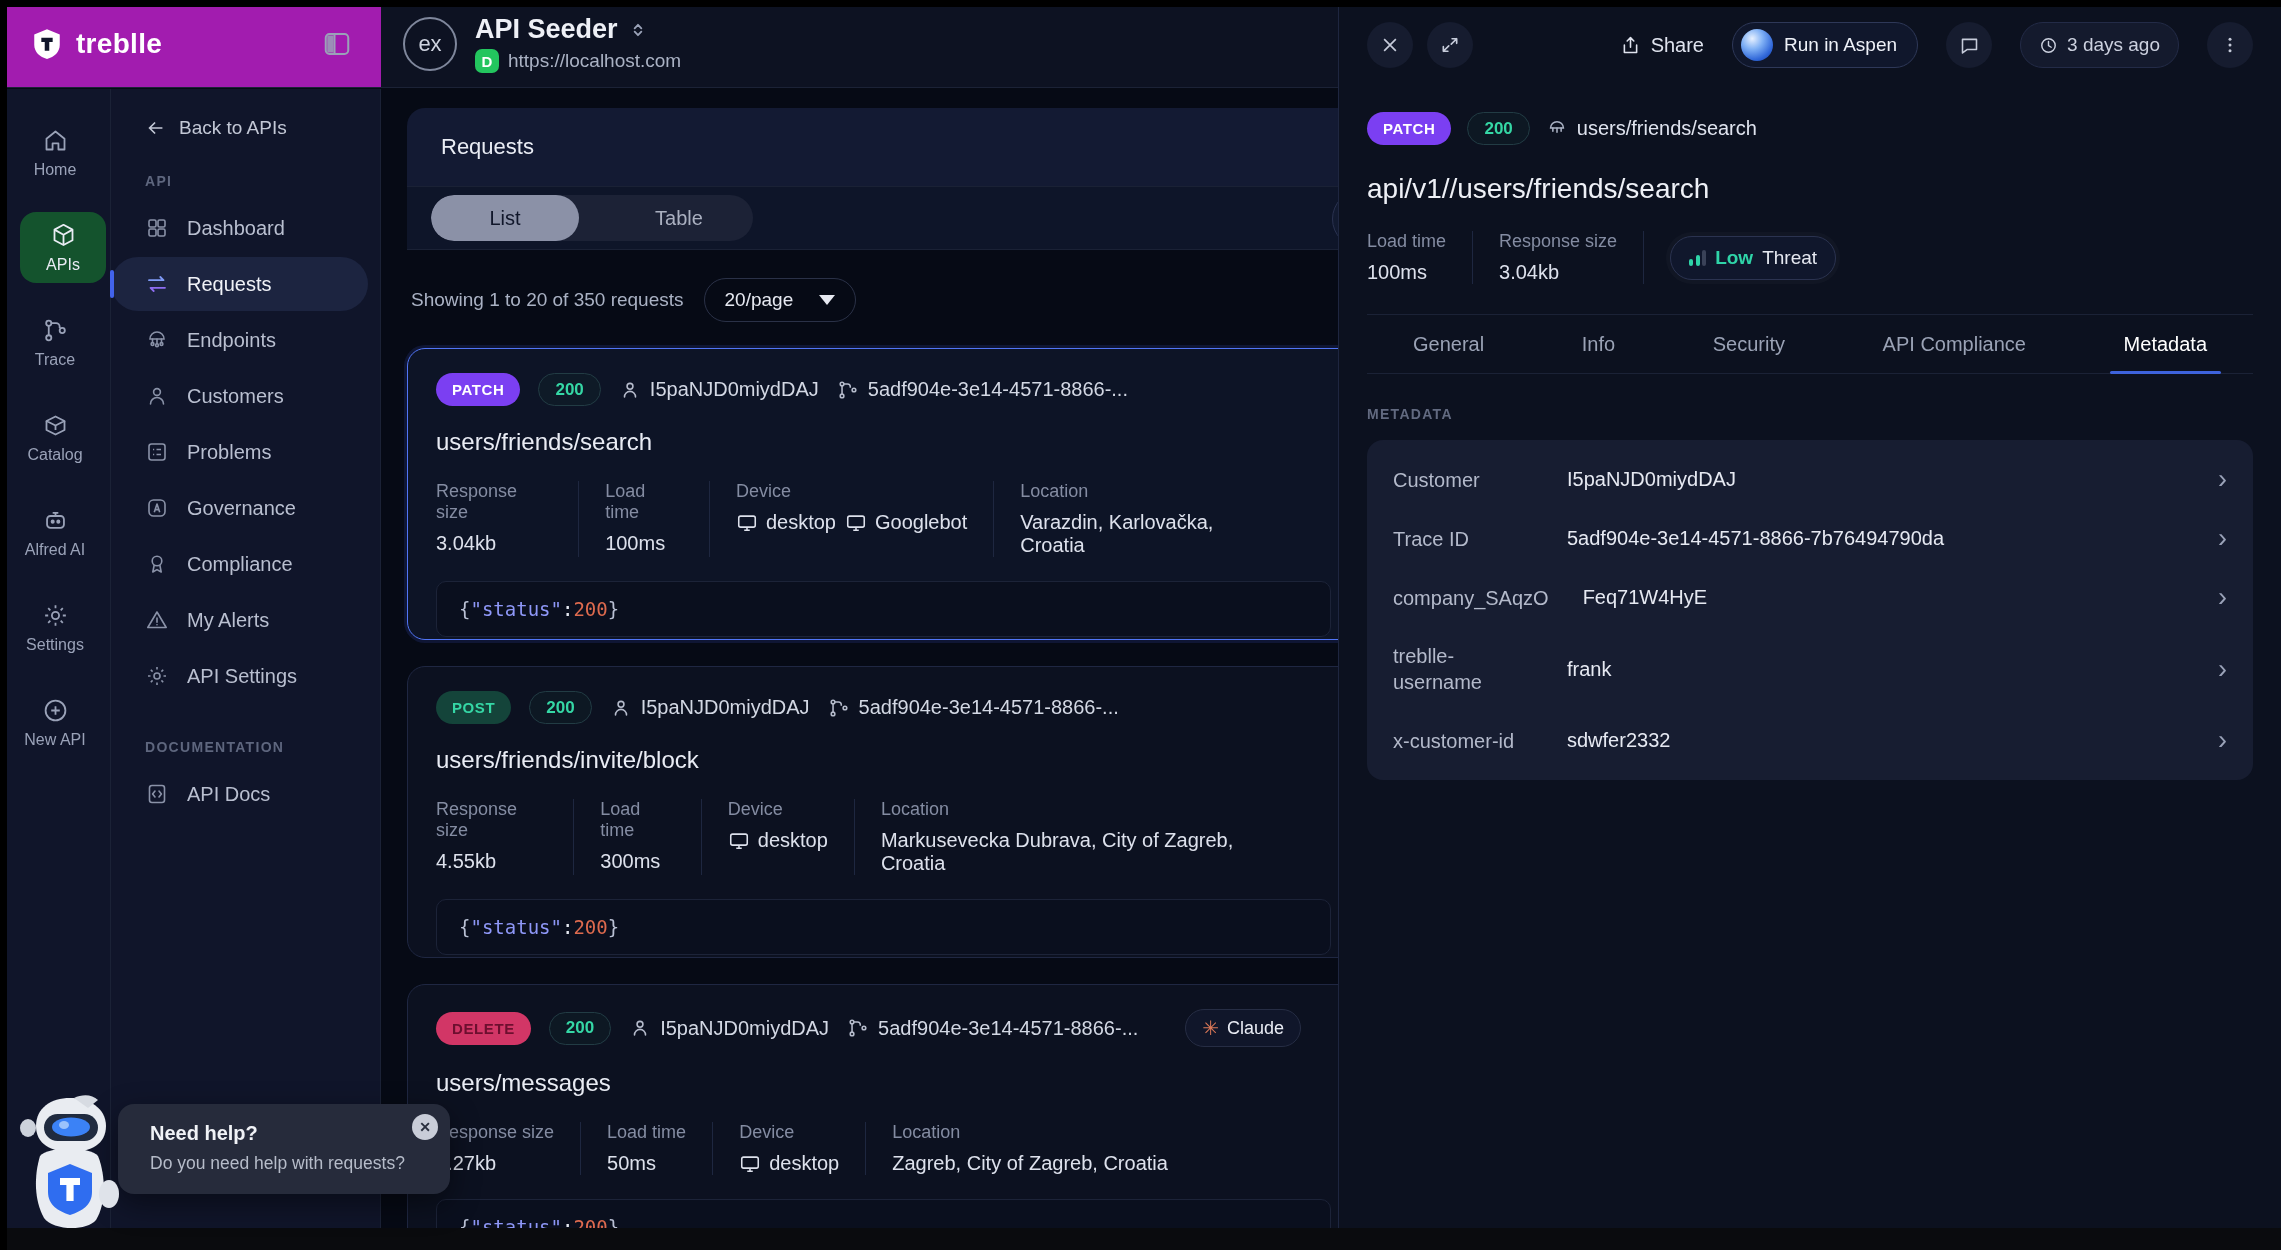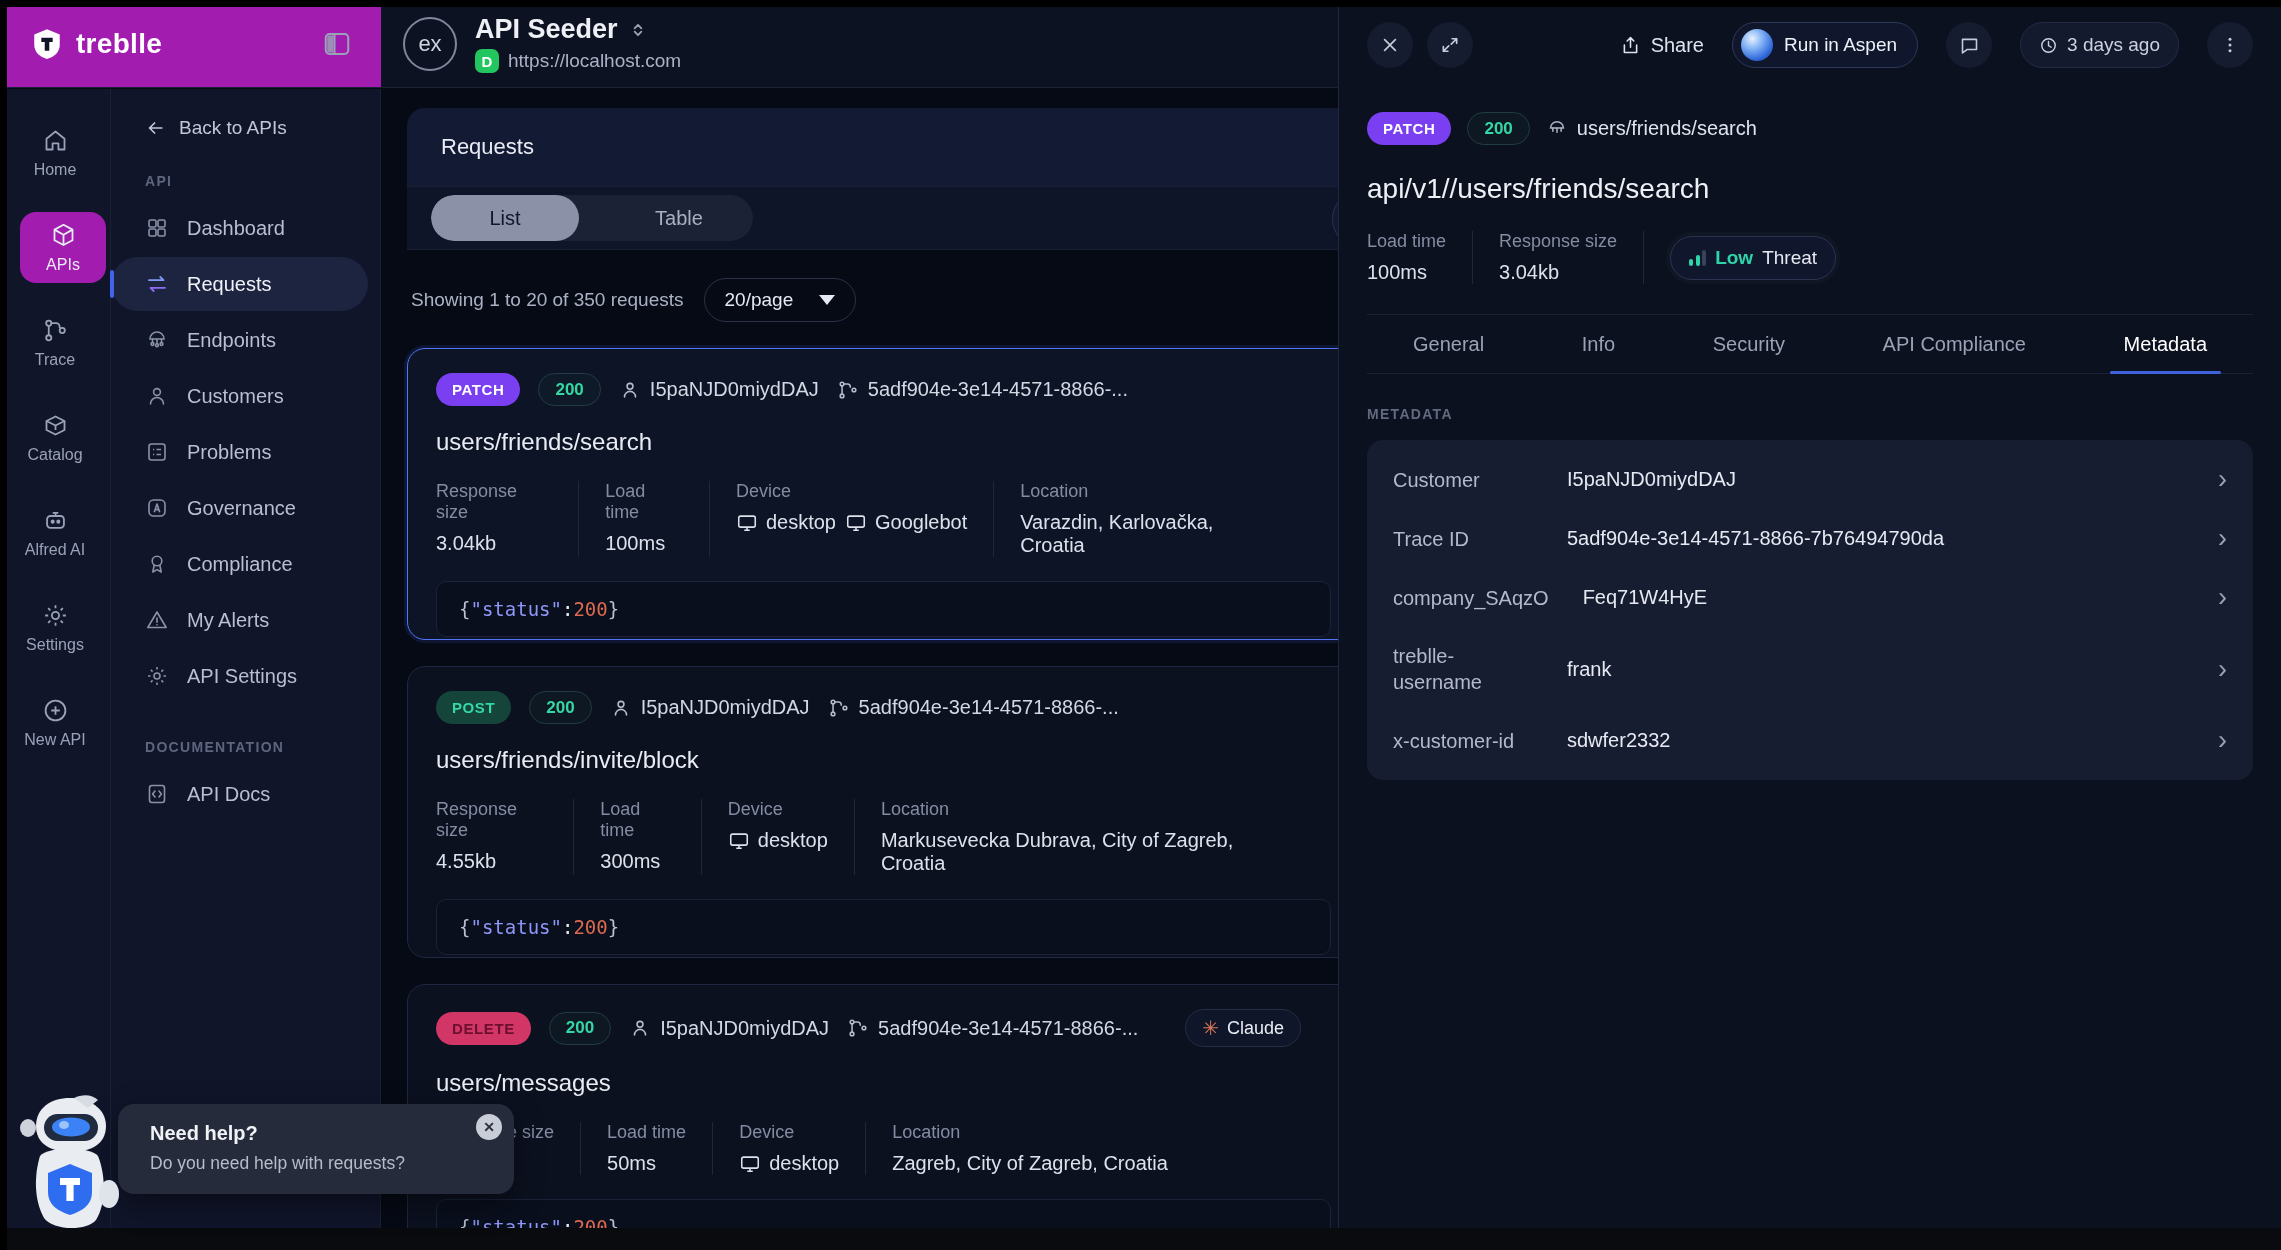--- a/index.html
+++ b/index.html
@@ -23,21 +23,21 @@
     border-bottom:1px solid #1b2236; display:flex; align-items:center; padding:0 26px 0 30px; z-index:5; }
   .logo-wrap { display:flex; align-items:center; gap:12px; }
   .logo-text { font-size:28px; font-weight:bold; color:#fff; letter-spacing:.3px; }
   .collapse-btn { margin-left:auto; width:36px; height:36px; display:flex; align-items:center; justify-content:center; color:#9aa2b8; cursor:pointer; }
 
   
   #rail { position:absolute; left:0; top:89px; width:110px; bottom:0; background:#10152a; z-index:5;
     display:flex; flex-direction:column; align-items:center; padding-top:28px; gap:24px; }
   .rail-item { width:86px; padding:10px 4px 9px; border-radius:16px; display:flex; flex-direction:column; align-items:center; gap:7px; color:#9aa2b8; cursor:pointer; }
   .rail-item .lbl { font-size:16px; }
-  .rail-item.active { background:#a21caf; color:#e9ecf4;margin-left:16px; }
+  .rail-item.active { background:#14532d; color:#e9ecf4;margin-left:16px; }
   .rail-item.active .lbl { color:#e9ecf4; }
 
   
   #subnav { position:absolute; left:110px; top:89px; width:271px; bottom:0; background:#10152a;
     border-left:1px solid #1b2236; border-right:1px solid #1b2236; z-index:5; padding-top:28px; }
   .back-link { display:flex; align-items:center; gap:12px; padding:0 0 0 34px; color:#c3c8d6; font-size:19px; cursor:pointer; }
   .sec-label { padding:34px 0 10px 34px; font-size:14px; font-weight:bold; letter-spacing:1.3px; color:#5e667e; }
   .snav-item { position:relative; display:flex; align-items:center; gap:18px; height:54px; margin:2px 10px 2px 0;
     padding-left:34px; color:#b9bfd0; font-size:20px; border-radius:0 999px 999px 0; cursor:pointer; }
   .snav-item .ic { color:#8a92a8; display:flex; }
@@ -146,21 +146,21 @@
   .tab.active::after { content:""; position:absolute; left:-14px; right:-14px; bottom:-1px; height:3px; background:#3e63dd; border-radius:2px; }
 
   .meta-label { margin-top:32px; font-size:14px; font-weight:bold; letter-spacing:1.3px; color:#626a80; }
   .meta-card { margin-top:18px; background:#171d31; border-radius:16px; padding:10px 0; }
   .meta-row { display:flex; align-items:center; padding:16px 26px; cursor:pointer; }
   .meta-row .k { flex:0 0 140px; font-size:20px; color:#b3b9ca; line-height:1.3; }
   .meta-row .v { margin-left:34px; flex:1; font-size:20px; color:#e6e9f2; }
   .meta-row .chev { color:#9aa2b8; font-size:27px; line-height:1; margin-left:12px; }
 
   
-  #help-tip { position:absolute; left:118px; top:1104px; width:396px; background:#262b3b; border-radius:16px;
+  #help-tip { position:absolute; left:118px; top:1104px; width:332px; background:#262b3b; border-radius:16px;
     padding:18px 22px 18px 32px; z-index:45; box-shadow:0 10px 30px rgba(0,0,0,.45); }
   #help-tip .t { font-size:20px; font-weight:bold; color:#f0f2f6; }
   #help-tip .b { margin-top:7px; font-size:17.5px; color:#b6bcc9; line-height:1.35; width:280px; }
   .help-close { position:absolute; right:12px; top:10px; width:26px; height:26px; border-radius:50%; background:#c9cdd8;
     color:#2a2f3e; font-size:14px; font-weight:bold; display:flex; align-items:center; justify-content:center; cursor:pointer; }
   #robot { position:absolute; left:14px; top:1086px; z-index:46; }
 </style>
 </head>
 <body>
 

